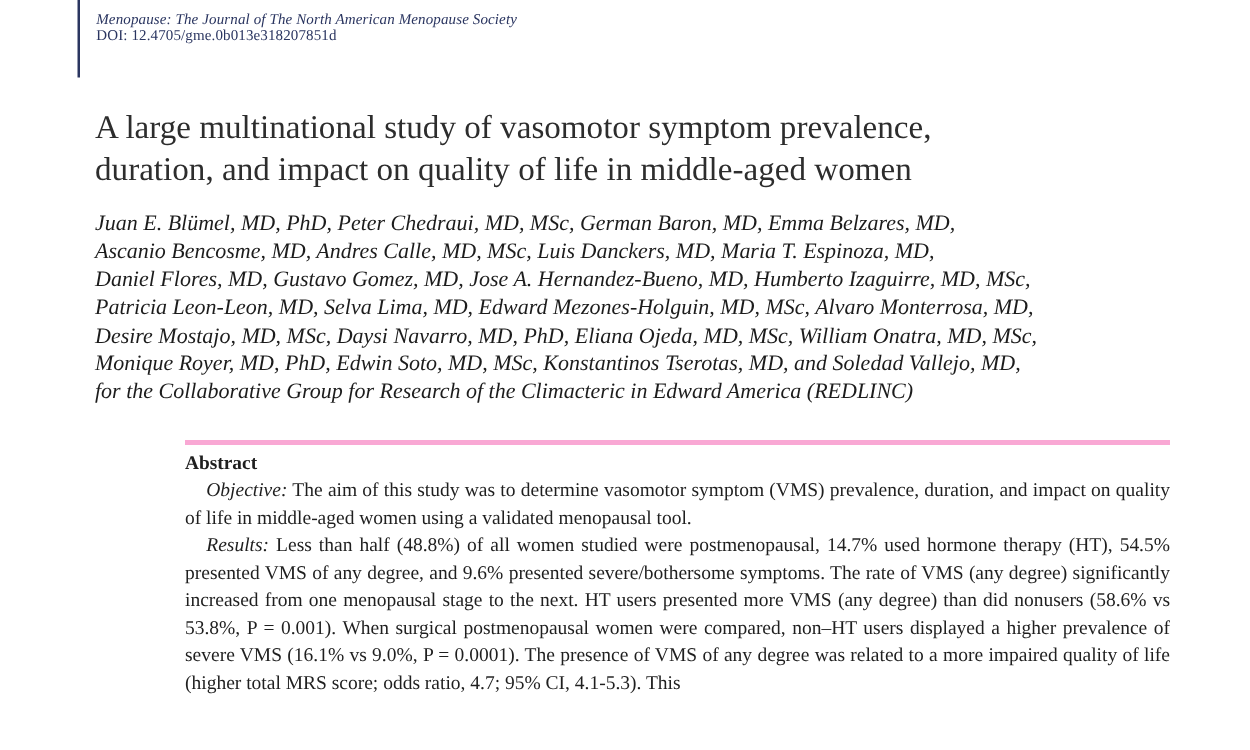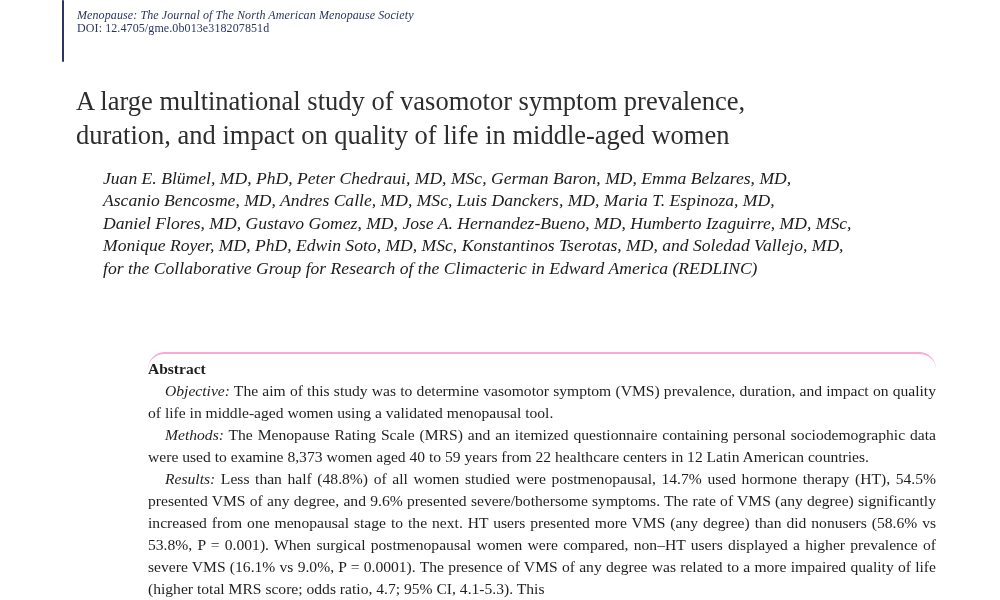--- a/index.html
+++ b/index.html
@@ -1,15 +1,15 @@
 <!DOCTYPE html>
 <html><head>
 <meta charset="utf-8">
 <style>
-  * { margin: 0; padding: 0; box-sizing: border-box; border-radius: 17px; }
+  * { margin: 0; padding: 0; box-sizing: border-box; }
   html, body {
     width: 1000px; height: 600px;
     overflow: hidden;
     background: #ffffff;
     font-family: "Liberation Serif", serif;
   }
   .page {
     position: relative;
     width: 1000px; height: 600px;
     background: #ffffff;
@@ -40,27 +40,26 @@
   }
   .paper-title span { display: block; }
   .authors {
     position: absolute;
     left: 76px; top: 167px;
     width: 890px;
     color: #1c1c1c;
     font-style: italic;
     font-size: 17.6px;
     line-height: 22.4px;
-    margin-left: 27px;
   }
   .abstract {
     position: absolute;
     left: 148px; top: 352px;
     width: 788px;
-    border-top: 2px solid #f9a8d4;
+    border-top: 4px solid #f9a8d4;
     padding-top: 5px;
     color: #1f1f1f;
   }
   .abstract-heading {
     font-weight: bold;
     font-size: 15.5px;
     line-height: 20px;
     margin-bottom: 1px;
   }
   .abstract p {
@@ -85,24 +84,25 @@
 
   <h1 class="paper-title">
     <span>A large multinational study of vasomotor symptom prevalence,</span>
     <span>duration, and impact on quality of life in middle-aged women</span>
   </h1>
 
   <div class="authors">
     <div>Juan E. Blümel, MD, PhD, Peter Chedraui, MD, MSc, German Baron, MD, Emma Belzares, MD,</div>
     <div>Ascanio Bencosme, MD, Andres Calle, MD, MSc, Luis Danckers, MD, Maria T. Espinoza, MD,</div>
     <div>Daniel Flores, MD, Gustavo Gomez, MD, Jose A. Hernandez-Bueno, MD, Humberto Izaguirre, MD, MSc,</div>
+    <div>Patricia Leon-Leon, MD, Selva Lima, MD, Edward Mezones-Holguin, MD, MSc, Alvaro Monterrosa, MD,</div>
+    <div>Desire Mostajo, MD, MSc, Daysi Navarro, MD, PhD, Eliana Ojeda, MD, MSc, William Onatra, MD, MSc,</div>
     <div>Monique Royer, MD, PhD, Edwin Soto, MD, MSc, Konstantinos Tserotas, MD, and Soledad Vallejo, MD,</div>
     <div>for the Collaborative Group for Research of the Climacteric in Edward America (REDLINC)</div>
   </div>
 
   <div class="abstract">
     <div class="abstract-heading">Abstract</div>
     <p><span class="lead">Objective:</span><span> The aim of this study was to determine vasomotor symptom (VMS) prevalence, duration, and impact on quality of life in middle-aged women using a validated menopausal tool.</span></p>
-    <p><span class="lead">Methods:</span><span> The Menopause Rating Scale (MRS) and an itemized questionnaire containing personal sociodemographic data were used to examine 8,373 women aged 40 to 59 years from 22 healthcare centers in 12 Latin American countries.</span></p>
     <p><span class="lead">Results:</span><span> Less than half (48.8%) of all women studied were postmenopausal, 14.7% used hormone therapy (HT), 54.5% presented VMS of any degree, and 9.6% presented severe/bothersome symptoms. The rate of VMS (any degree) significantly increased from one menopausal stage to the next. HT users presented more VMS (any degree) than did nonusers (58.6% vs 53.8%, P = 0.001). When surgical postmenopausal women were compared, non–HT users displayed a higher prevalence of severe VMS (16.1% vs 9.0%, P = 0.0001). The presence of VMS of any degree was related to a more impaired quality of life (higher total MRS score; odds ratio, 4.7; 95% CI, 4.1-5.3). This</span></p>
   </div>
 
 </div>
 
 </body></html>

